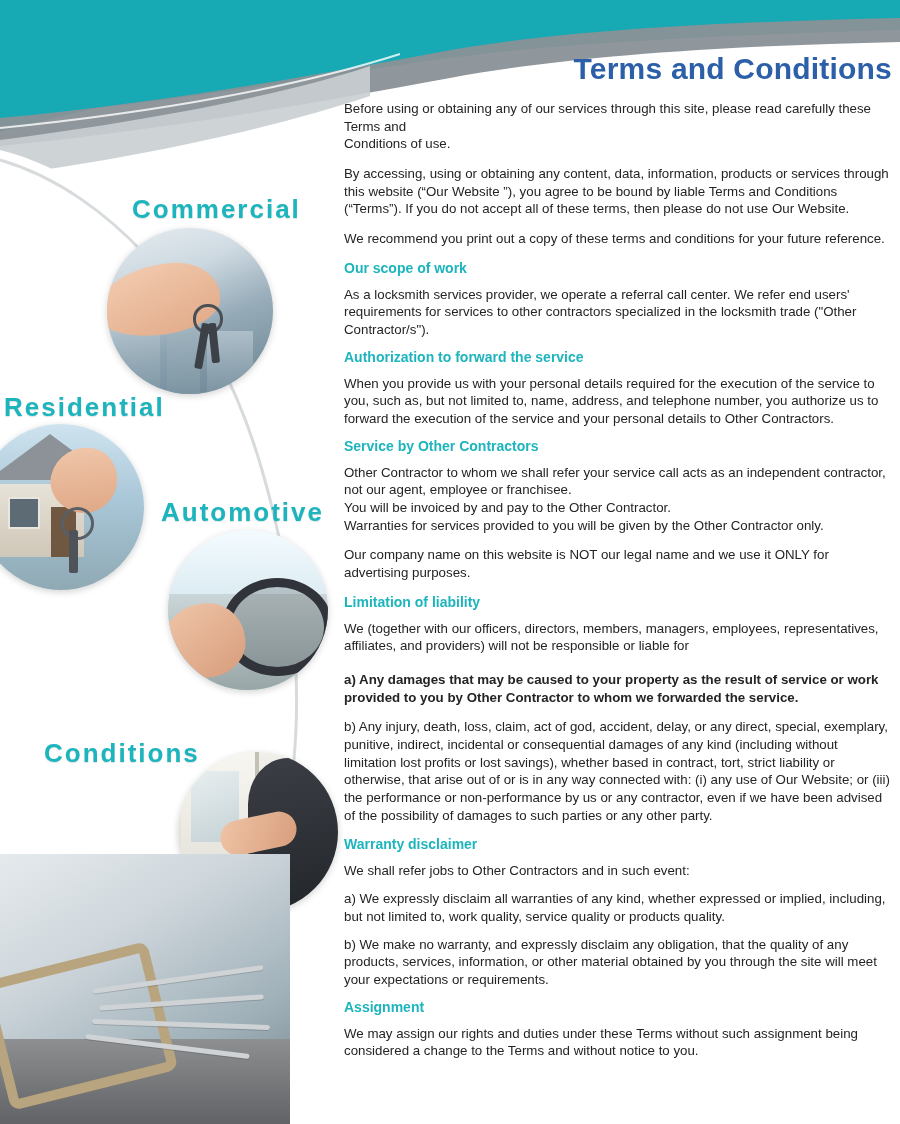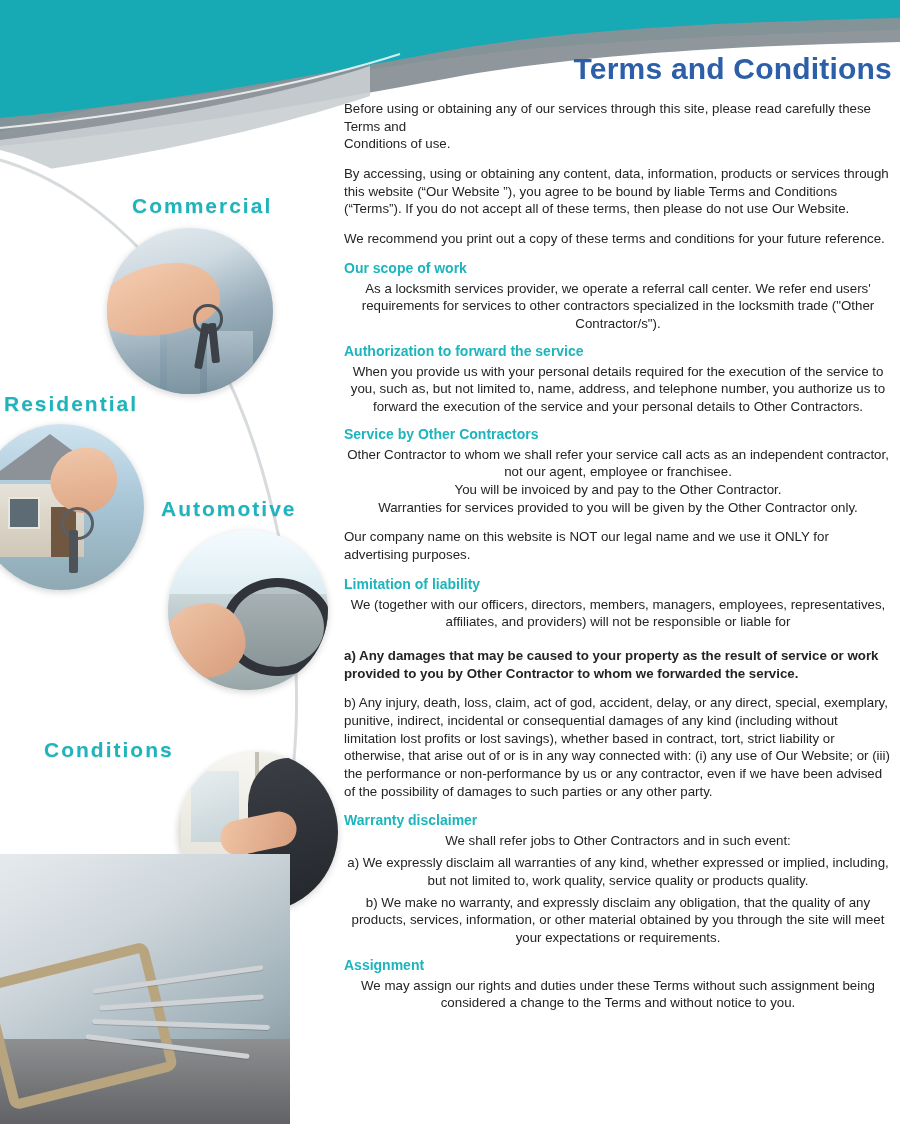--- a/index.html
+++ b/index.html
@@ -36,21 +36,21 @@
     position: absolute;
     left: 0; top: 0;
     width: 345px;
     height: 1124px;
   }
 
   .cat-label {
     position: absolute;
     color: #1cb5bd;
     font-weight: bold;
-    font-size: 21px;
+    font-size: 26px;
     letter-spacing: 2px;
     text-shadow: 0 1px 1px rgba(0,0,0,0.12);
     white-space: nowrap;
   }
 
   .photo {
     position: absolute;
     border-radius: 50%;
     overflow: hidden;
     box-shadow: 0 2px 7px rgba(0,0,0,0.18);
@@ -286,22 +286,21 @@
   .sec-head {
     color: #1cb5bd;
     font-size: 14px;
     font-weight: bold;
     margin: 10px 0 1px 0;
   }
   .sec-body {
     color: #242424;
     font-size: 13.3px;
     line-height: 1.33;
-    margin: 4px 0 2px 0;
-    text-align: center;
+    margin: 10px 0 2px 0;
   }
 </style>
 </head>
 <body>
 
 <div class="page">
 
   <svg class="decor" viewBox="0 0 900 1124" preserveAspectRatio="none">
 
     <path d="M0,0 L900,0 L900,30 C700,36 540,44 420,62 C300,80 160,104 0,118 Z" fill="#17a9b4"></path>

